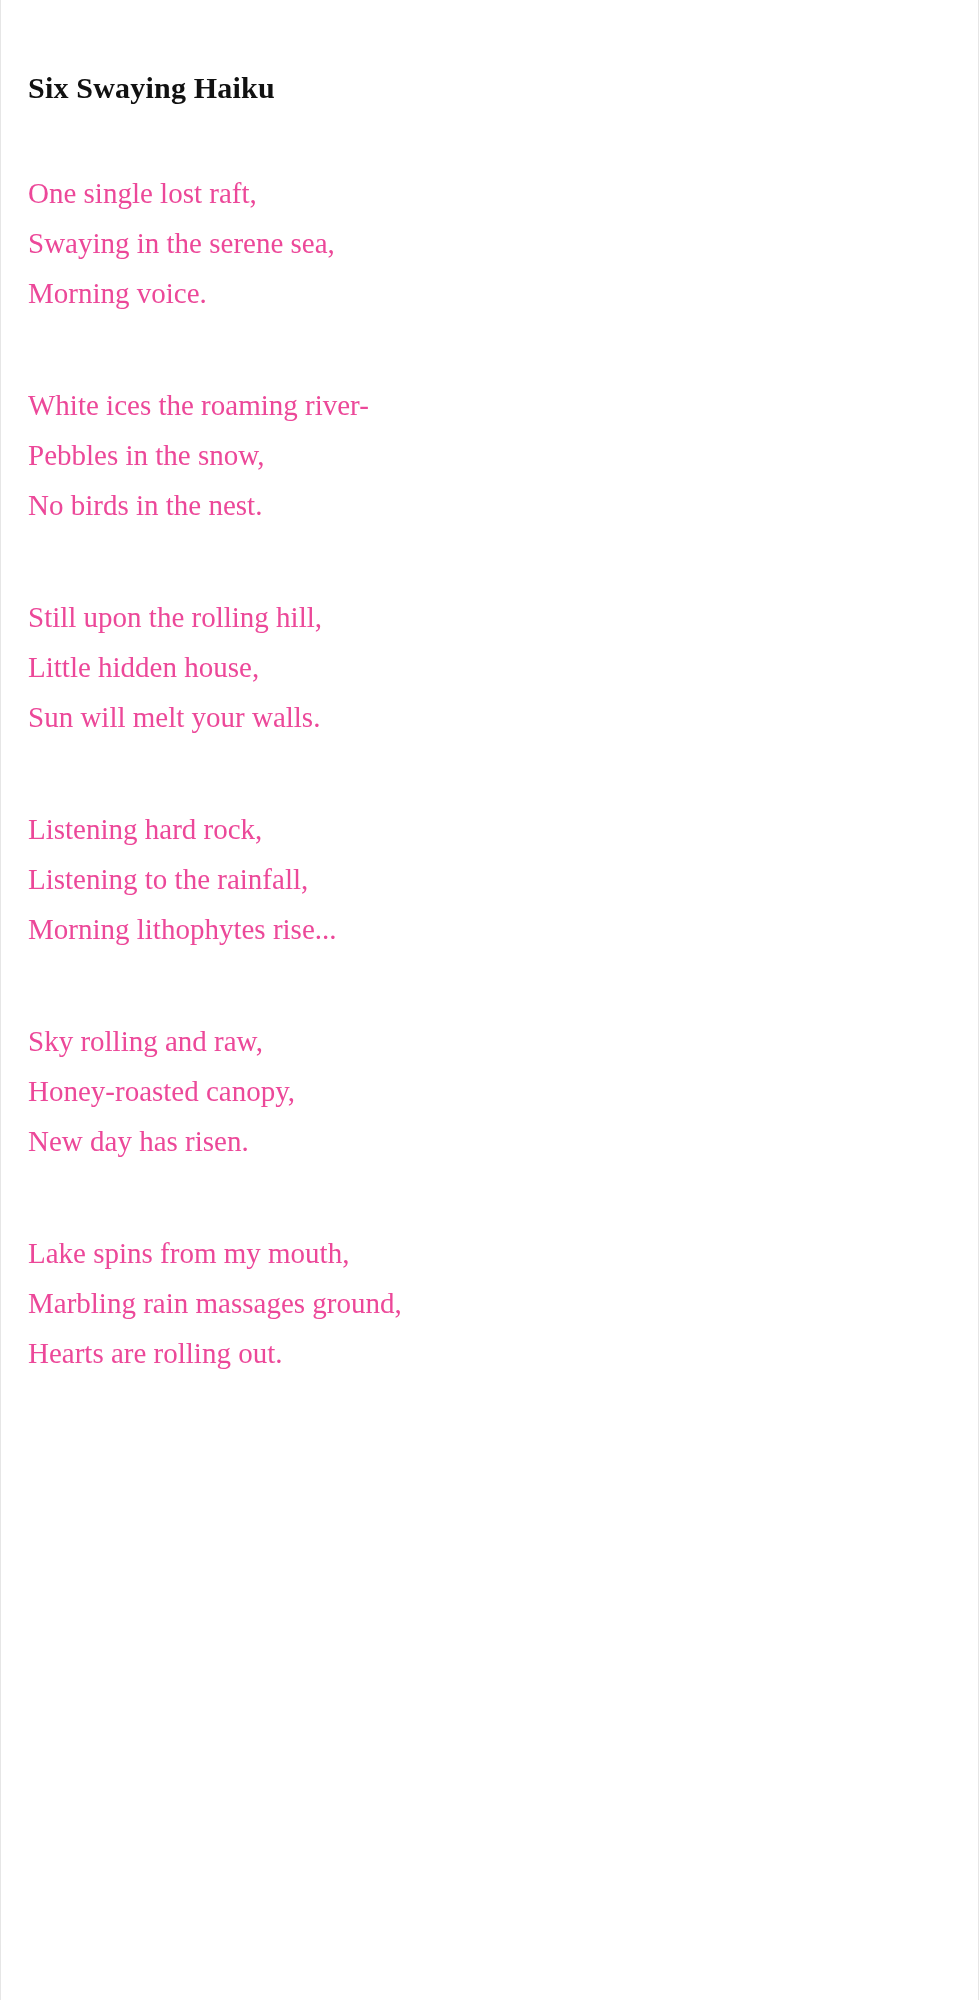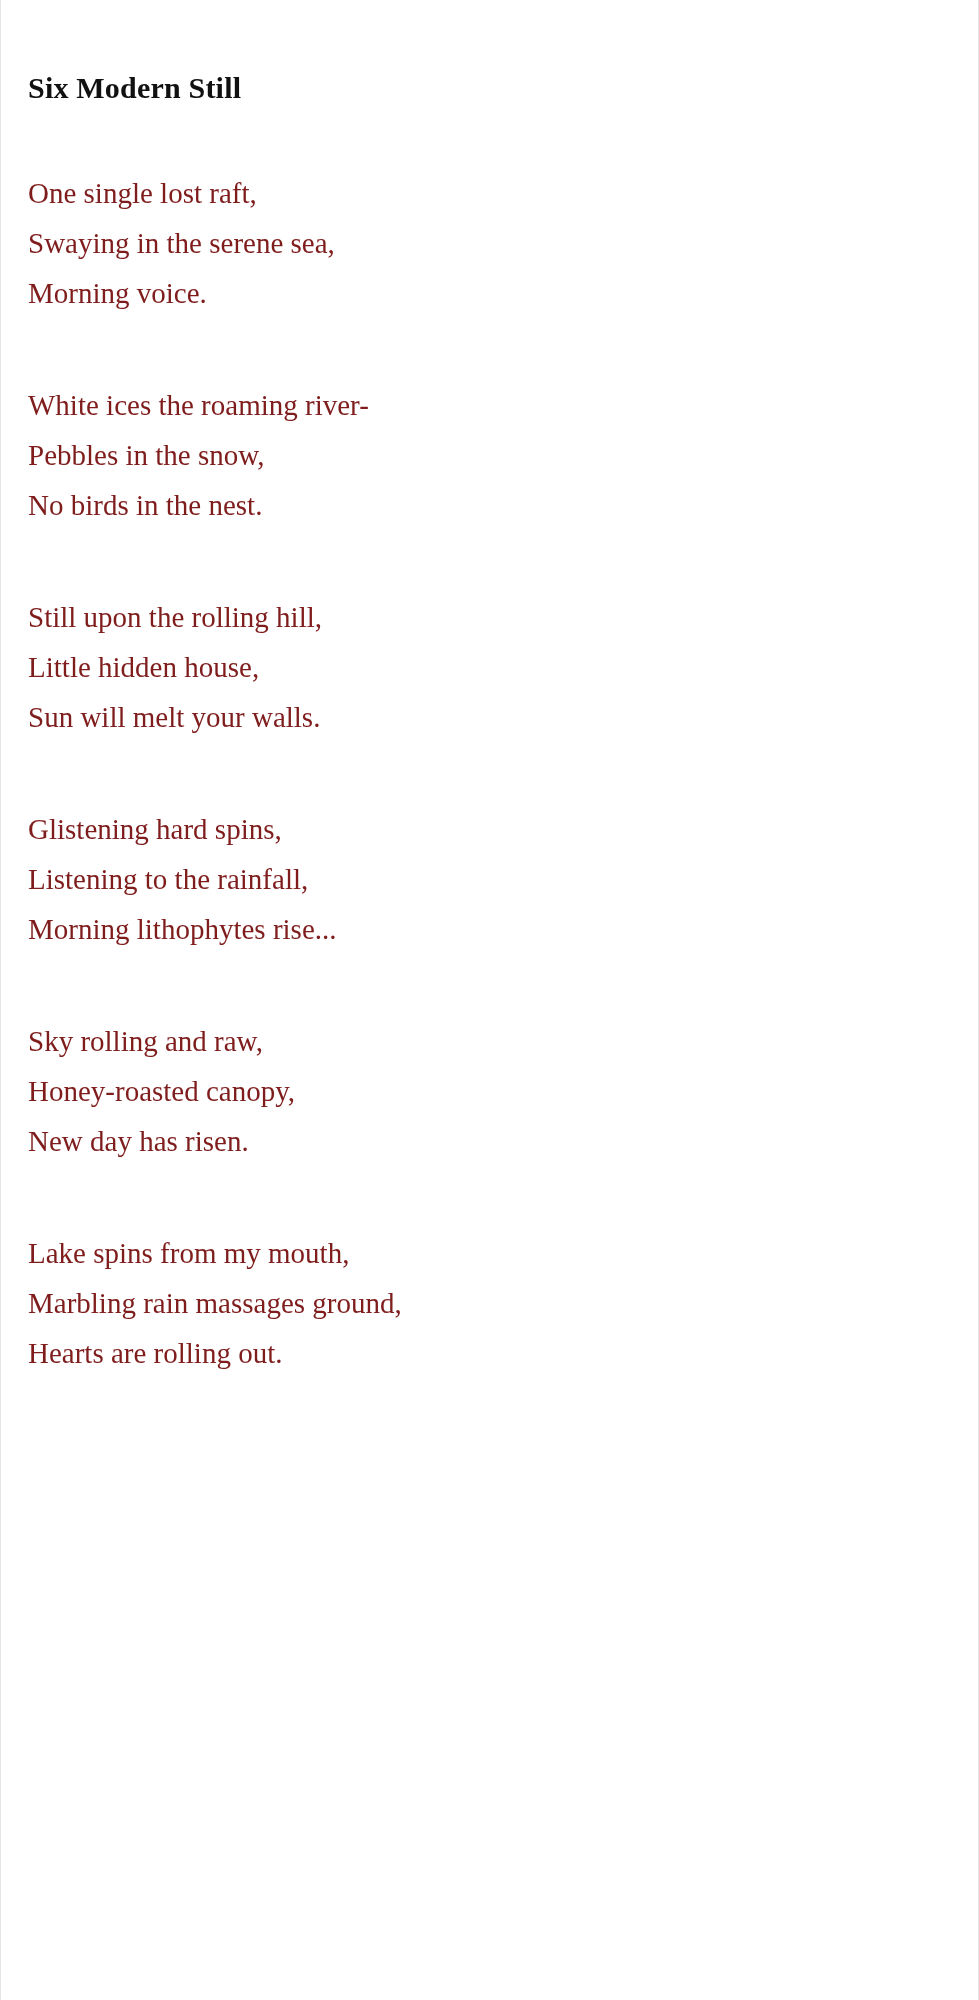--- a/index.html
+++ b/index.html
@@ -49,57 +49,57 @@
   .stanza {
     margin-top: 62px;
   }
   .stanza:first-of-type {
     margin-top: 62px;
   }
   .stanza .line {
     font-family: "Liberation Serif", serif;
     font-size: 29px;
     line-height: 50px;
-    color: #7f1d1d;
+    color: #ec4899;
     white-space: pre;
   }
   .spacer-bottom {
     height: 110px;
   }
 </style>
 </head>
 <body>
 
 <div class="page">
   <div class="edge-rule left"></div>
   <div class="edge-rule right"></div>
 
   <div class="content">
-    <h1 class="doc-title">Six Modern Still</h1>
+    <h1 class="doc-title">Six Swaying Haiku</h1>
 
     <div class="stanza">
       <div class="line">One single lost raft,</div>
       <div class="line">Swaying in the serene sea,</div>
       <div class="line">Morning voice.</div>
     </div>
 
     <div class="stanza">
       <div class="line">White ices the roaming river-</div>
       <div class="line">Pebbles in the snow,</div>
       <div class="line">No birds in the nest.</div>
     </div>
 
     <div class="stanza">
       <div class="line">Still upon the rolling hill,</div>
       <div class="line">Little hidden house,</div>
       <div class="line">Sun will melt your walls.</div>
     </div>
 
     <div class="stanza">
-      <div class="line">Glistening hard spins,</div>
+      <div class="line">Listening hard rock,</div>
       <div class="line">Listening to the rainfall,</div>
       <div class="line">Morning lithophytes rise...</div>
     </div>
 
     <div class="stanza">
       <div class="line">Sky rolling and raw,</div>
       <div class="line">Honey-roasted canopy,</div>
       <div class="line">New day has risen.</div>
     </div>
 

